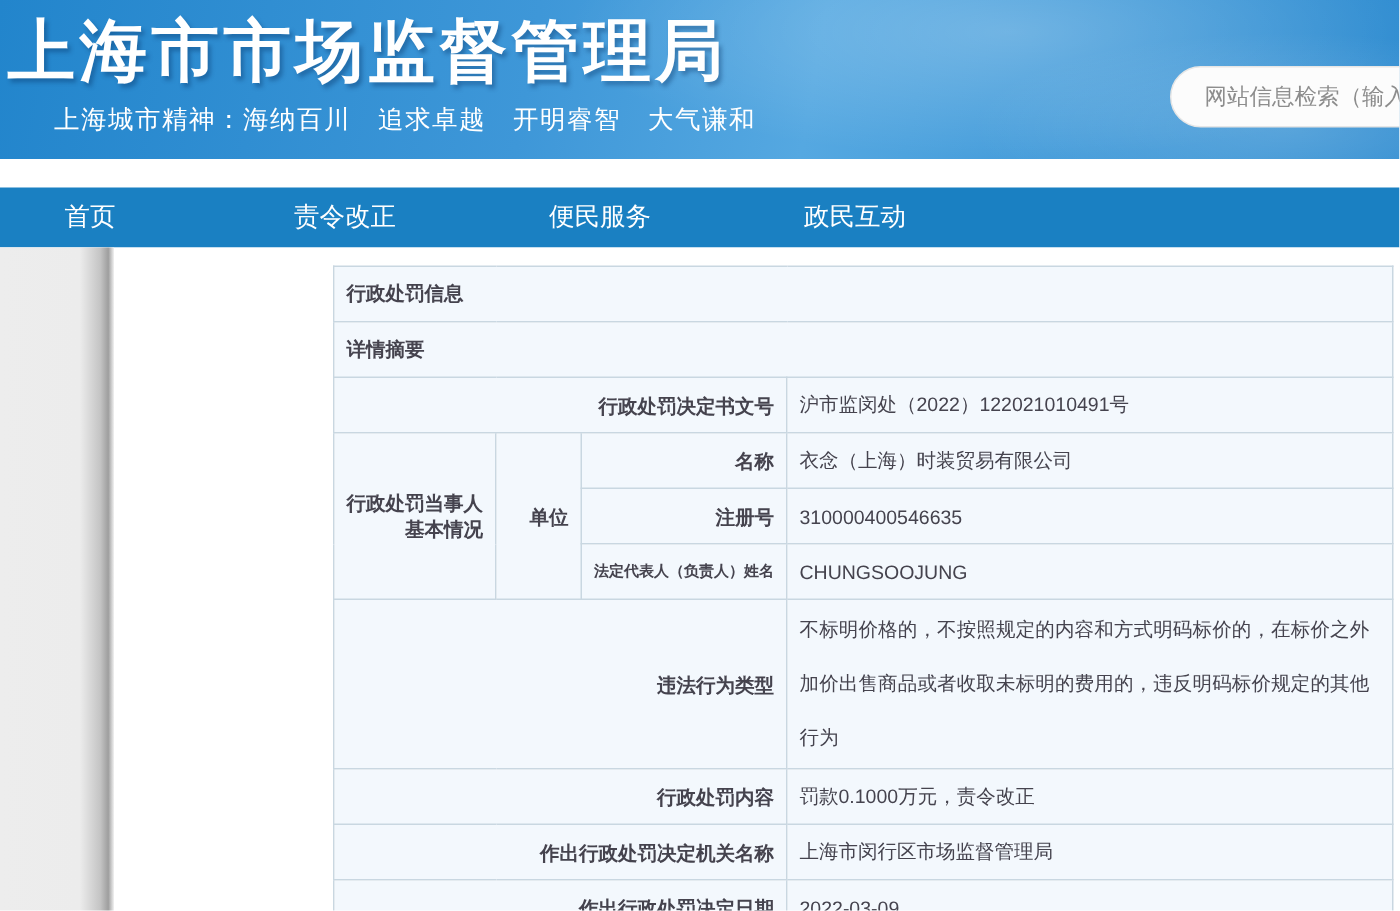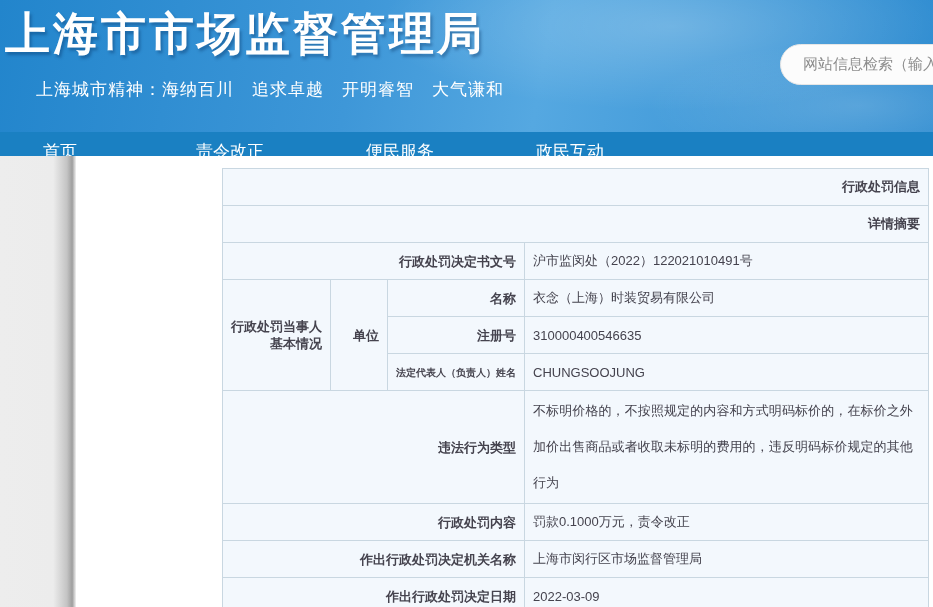--- a/index.html
+++ b/index.html
@@ -1,45 +1,45 @@
 <!DOCTYPE html>
 <html><head>
 <meta charset="utf-8">
 <style>
   * { margin:0; padding:0; box-sizing:border-box; }
   html,body { width:933px; height:607px; overflow:hidden; background:#fff;
               font-family:"Liberation Sans", sans-serif; }
 
   
   .header{
-    position:relative; height:132px;
+    position:relative; height:106px;
     background:
       radial-gradient(ellipse 420px 120px at 72% 20%, rgba(255,255,255,.22), rgba(255,255,255,0) 70%),
       radial-gradient(ellipse 300px 90px at 92% 80%, rgba(255,255,255,.18), rgba(255,255,255,0) 70%),
       linear-gradient(100deg,#2285cc 0%,#3e97d8 38%,#55a8e1 58%,#2d8bd0 100%);
   }
   .site-title{
     position:absolute; left:5px; top:4px;
     font-size:45px; font-weight:bold; color:#fff; letter-spacing:3px;
     text-shadow:2px 3px 3px rgba(0,40,90,.35);
     white-space:nowrap;
   }
   .slogan{
-    position:absolute; left:36px; top:78px;
+    position:absolute; left:36px; top:68px;
     font-size:17px; color:#fff; letter-spacing:1px; white-space:nowrap;
   }
   .search-pill{
     position:absolute; left:780px; top:44px; width:230px; height:41px;
     background:#fcfcfc; border:1px solid #e6e6e6; border-radius:22px;
     display:flex; align-items:center; padding-left:22px;
     font-size:15px; color:#8d8d8d; white-space:nowrap; overflow:hidden;
   }
 
   
-  .nav{ height:24px; background:#1a80c2; overflow:hidden; }
+  .nav{ height:40px; background:#1a80c2; overflow:hidden;margin-top:19px; }
   .nav-inner{ display:flex; width:1020px; margin-left:-25px; height:40px; }
   .nav-item{
     width:170px; height:40px; line-height:40px; text-align:center;
     color:#fff; font-size:17px; cursor:pointer; white-space:nowrap;
   }
   .nav-item.active{ background:#12579e; }
 
   
   .content{ position:relative; height:459px; background:#fff; }
   .left-strip{
@@ -50,21 +50,21 @@
   
   table.penalty{
     position:absolute; left:222px; top:12px; width:706px;
     border-collapse:collapse; table-layout:fixed;
   }
   table.penalty td{
     border:1px solid #c9d7e1; background:#f3f8fd;
     color:#45434e; font-size:13px; vertical-align:middle;
     padding:2px 8px; overflow:hidden;
   }
-  td.hdr{ font-weight:bold; text-align:right; font-size:13.5px; }
+  td.hdr{ font-weight:bold; text-align:left; font-size:13.5px; }
   td.lbl{ font-weight:bold; text-align:right; line-height:17px; }
   td.val{ text-align:left; padding-left:10px;margin-top:41px; }
   tr.r{ height:37px; }
   tr.r2{ height:74px; }
   td.val-long{ font-size:12px; line-height:36px; letter-spacing:.1px; padding-left:10px; }
 </style>
 </head>
 <body>
 
 <div class="header">

